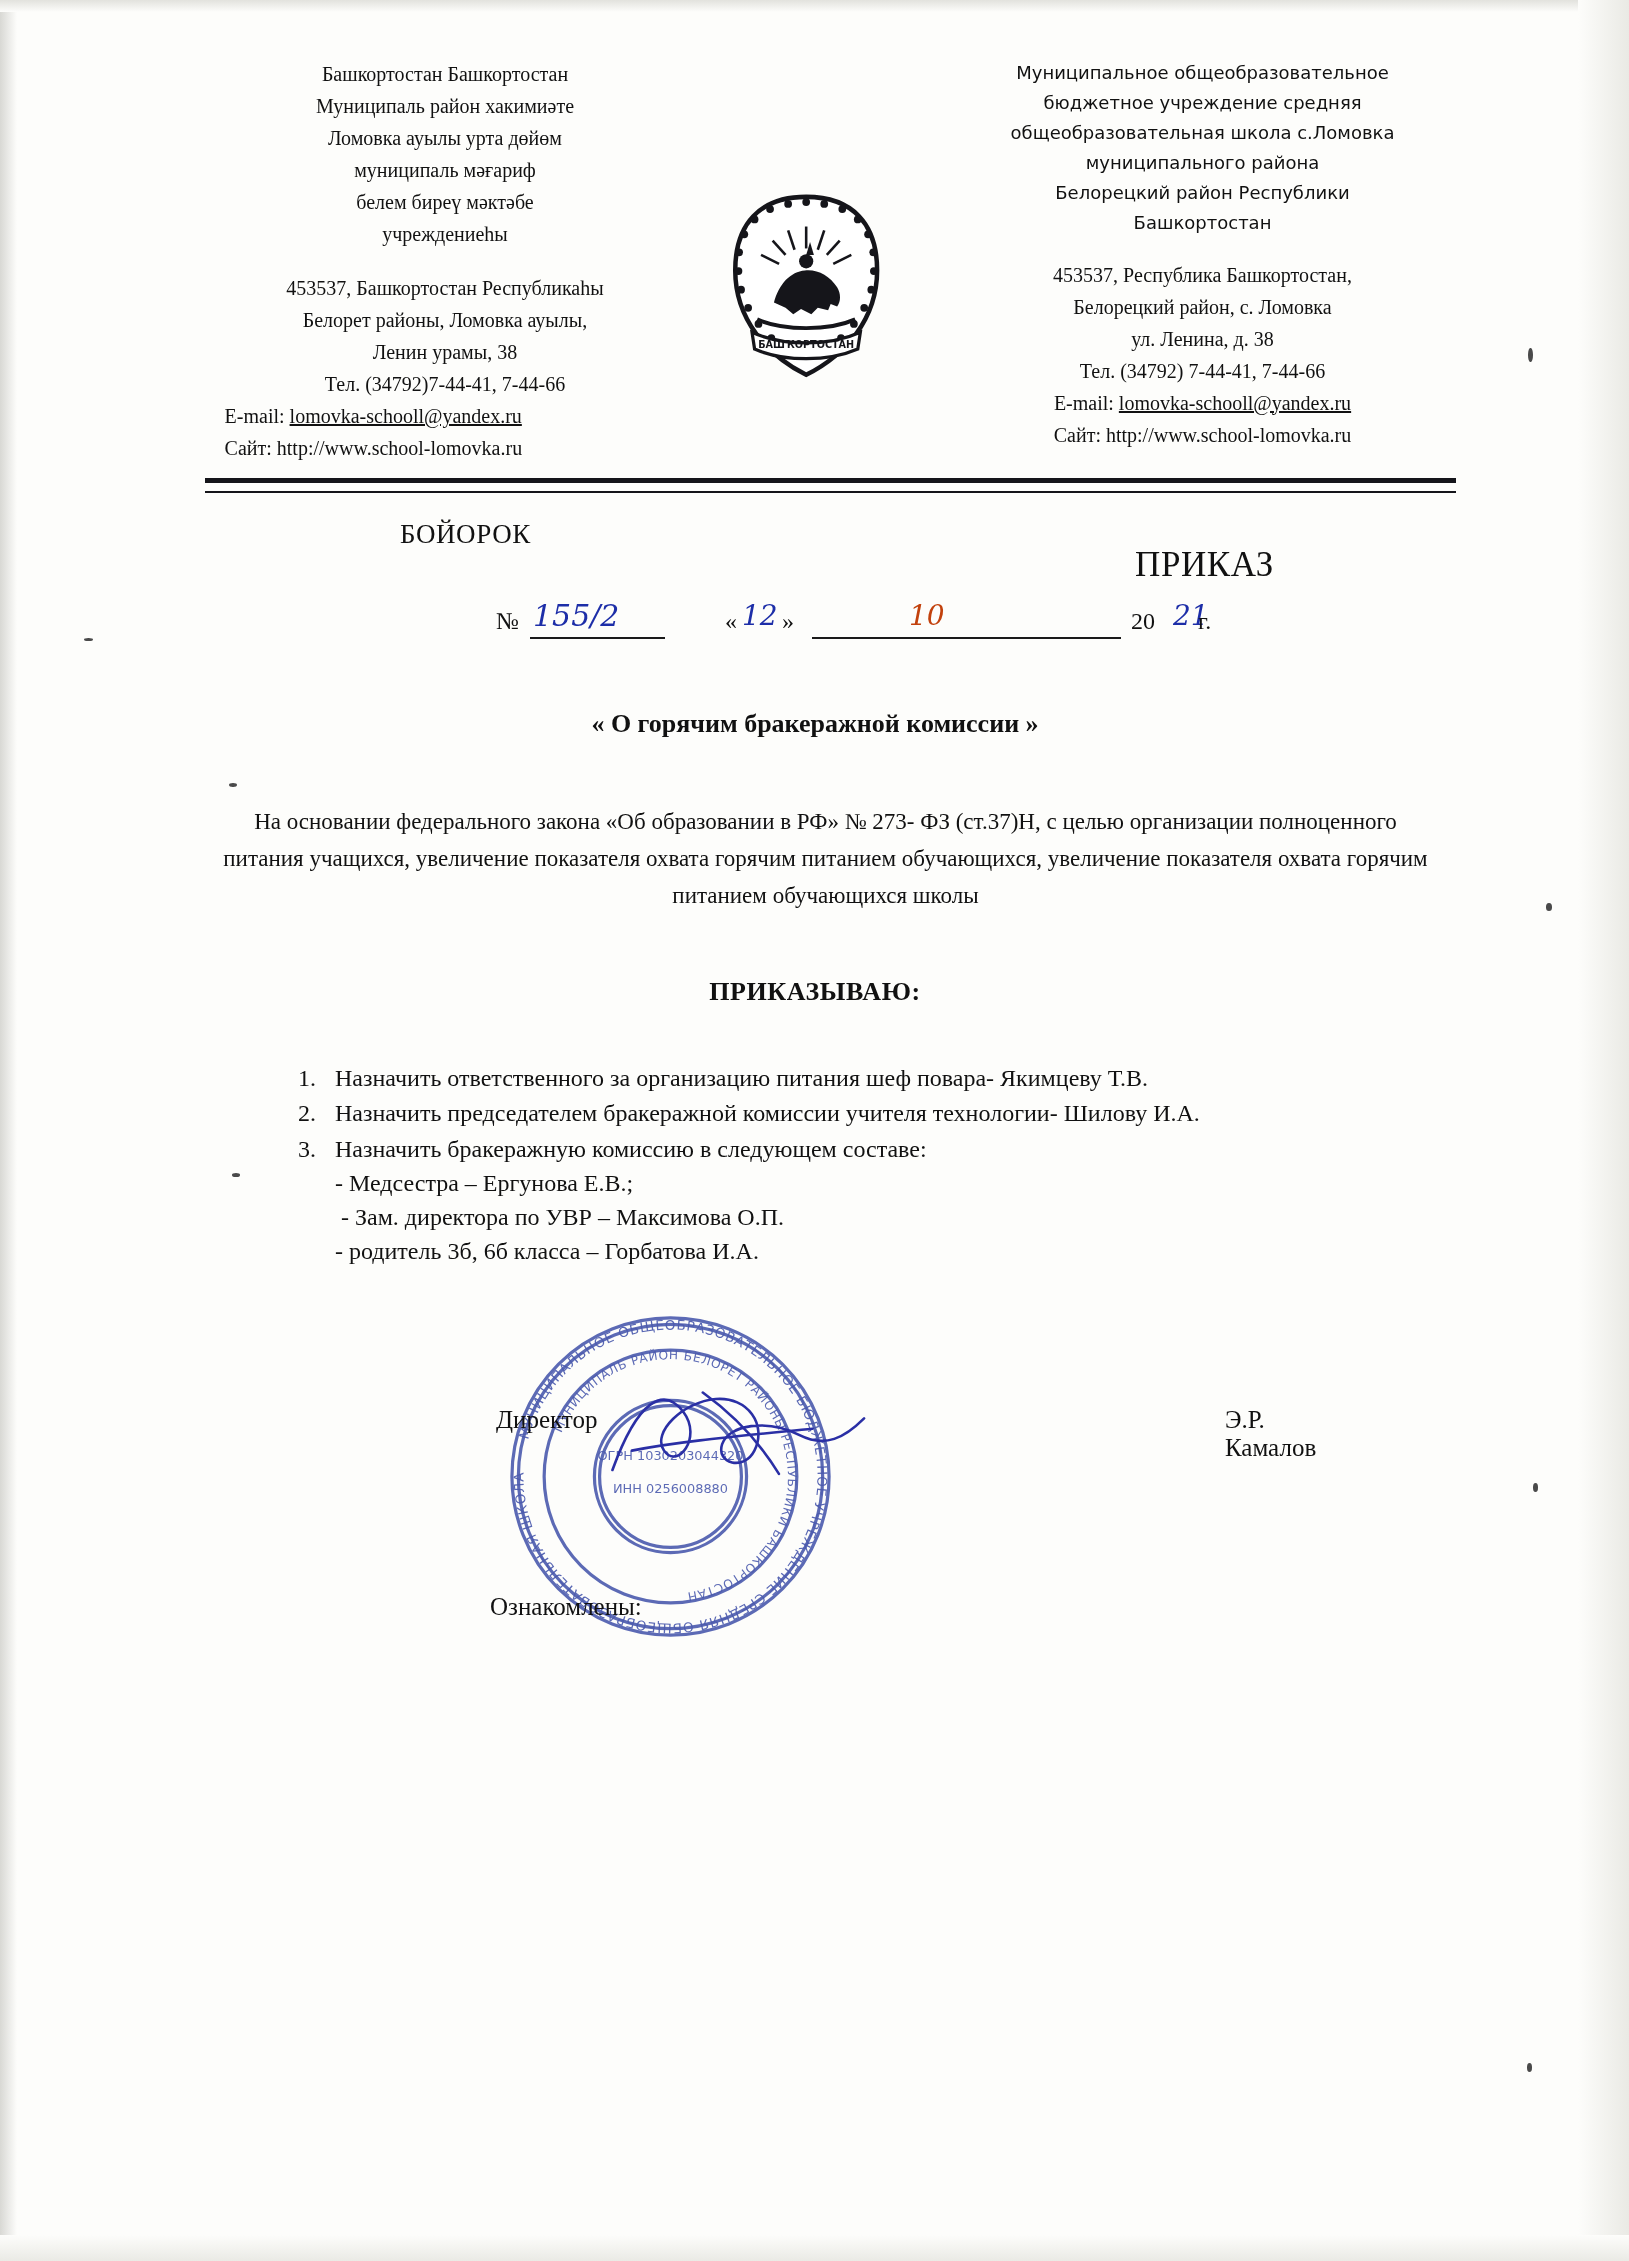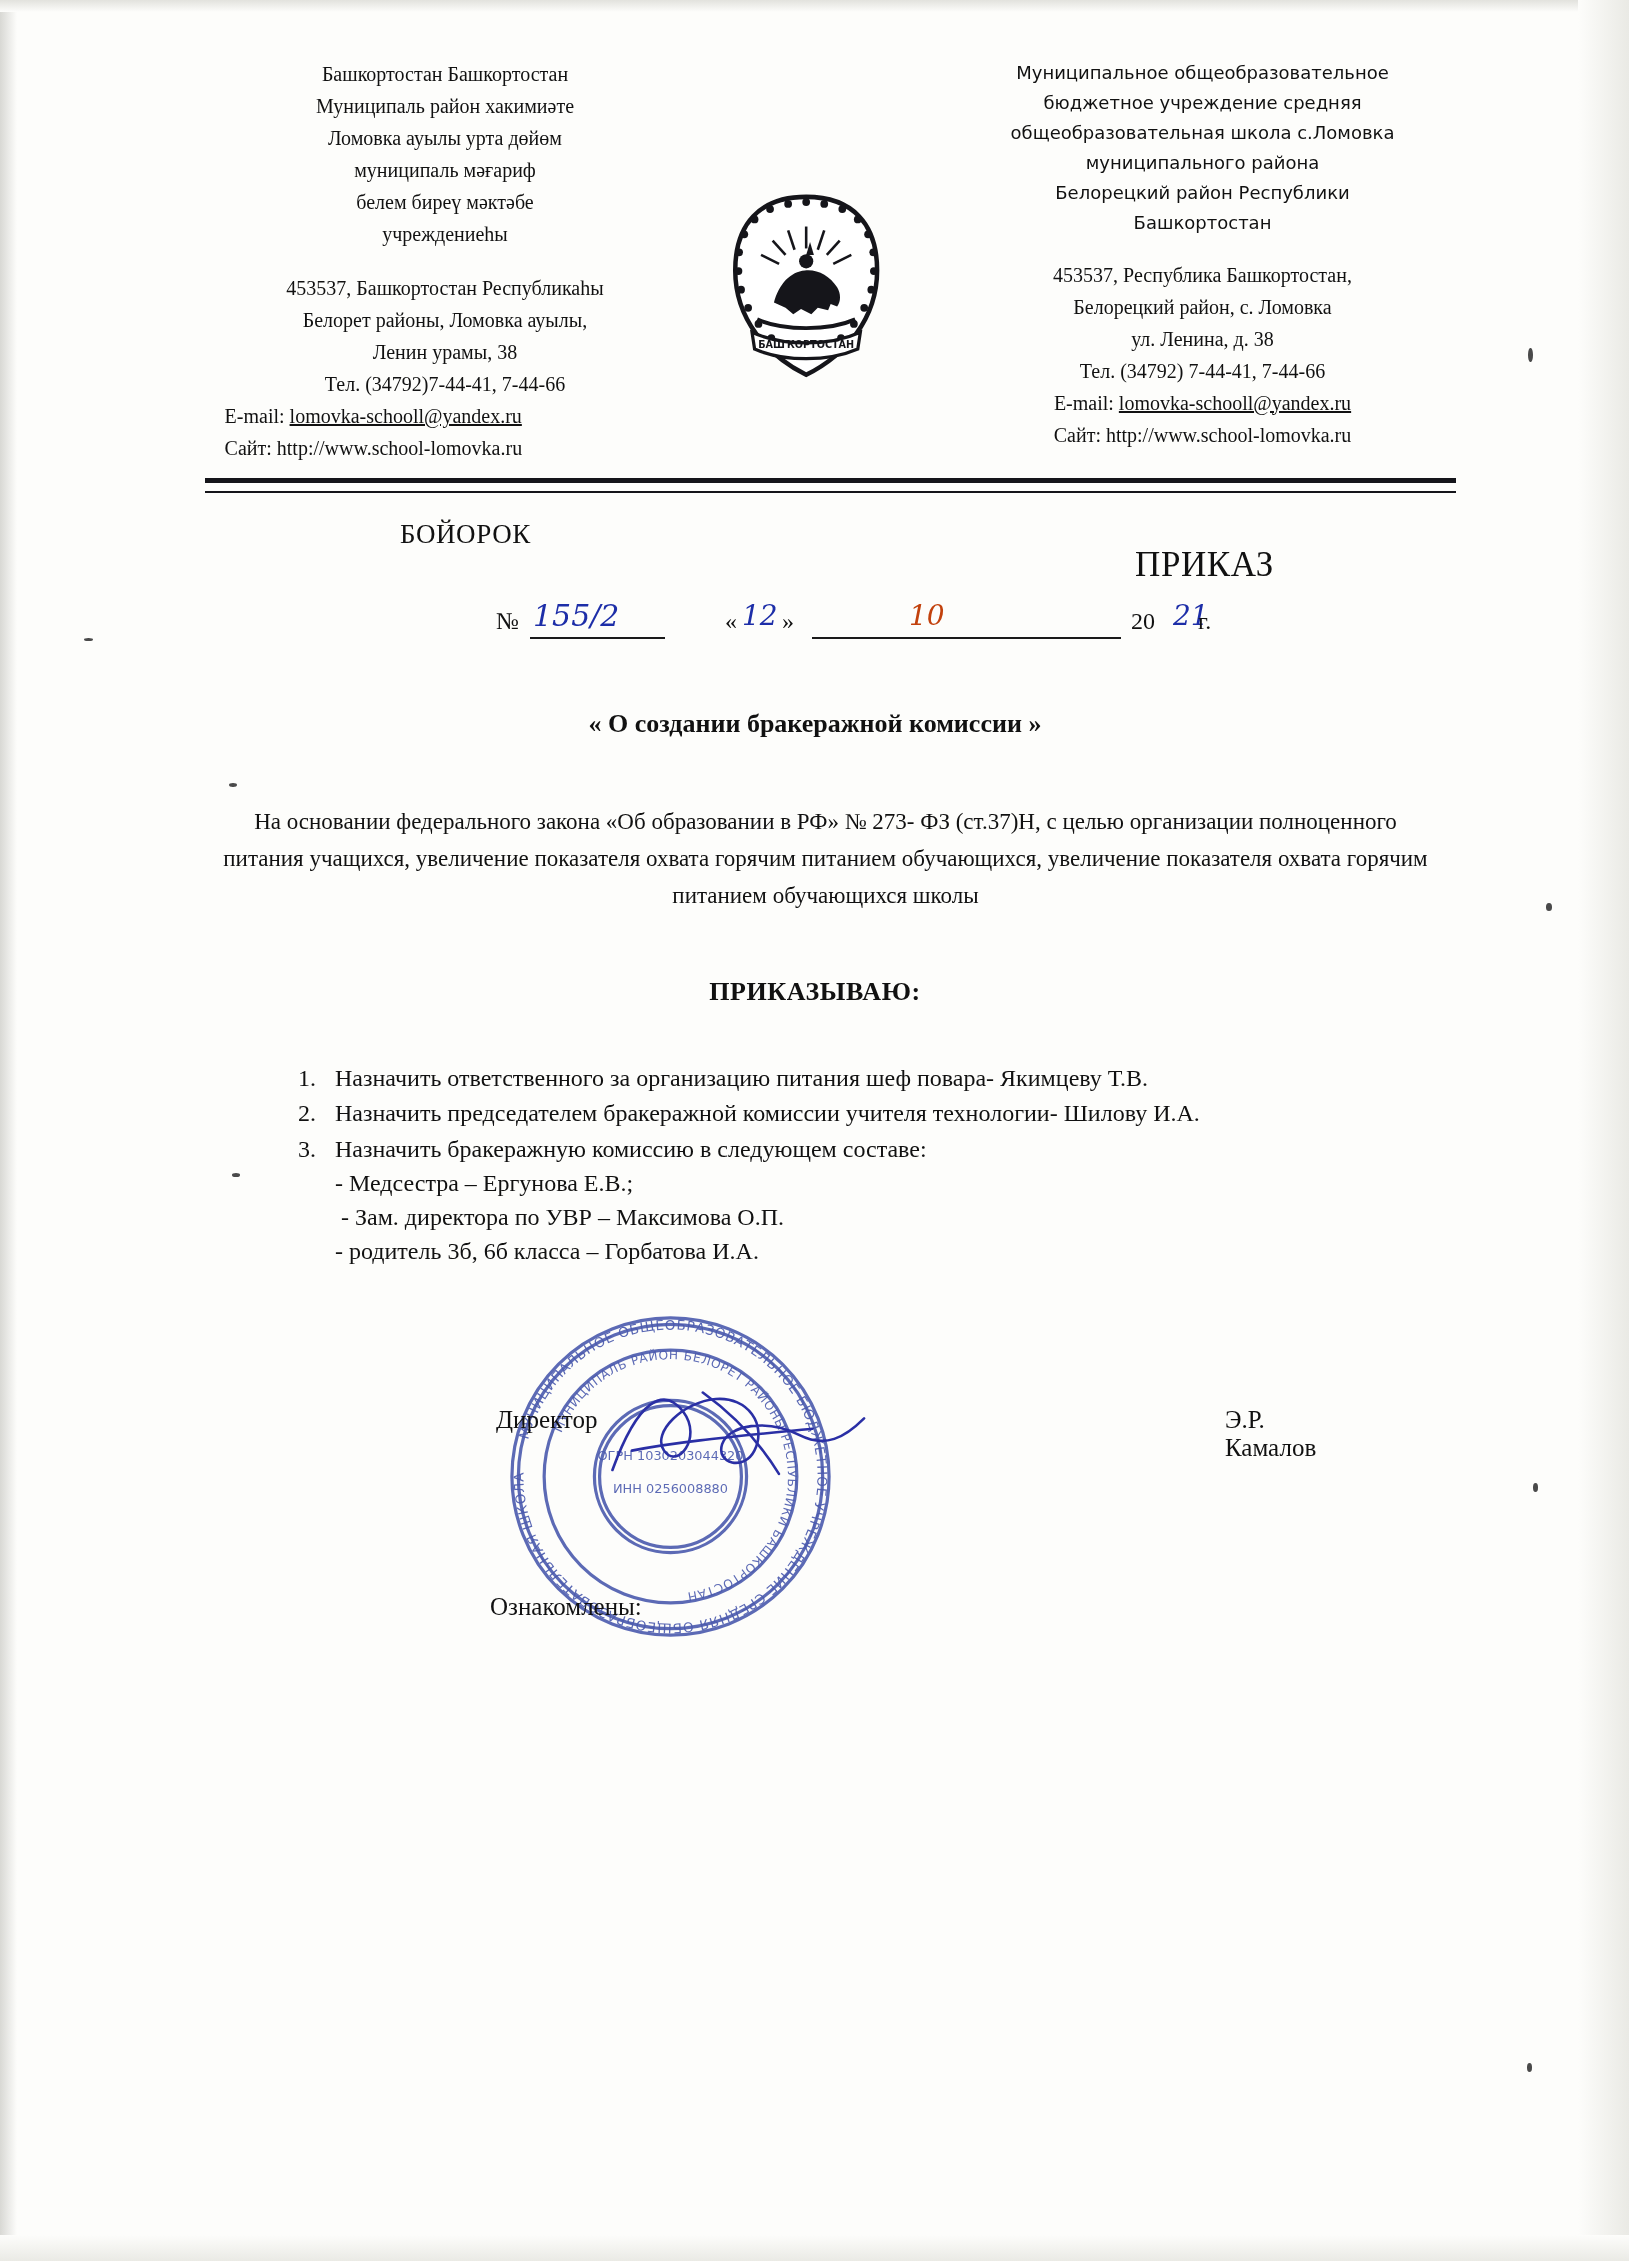--- a/index.html
+++ b/index.html
@@ -408,21 +408,21 @@
     <span class="hand-day">12</span>
     <span class="lbl-q2">»</span>
     <span class="line-date"></span>
     <span class="hand-month">10</span>
 
     <span class="lbl-year">20</span>
     <span class="hand-year">21</span>
     <span class="lbl-g">г.</span>
   </div>
 
-  <div class="subject">« О создании бракеражной комиссии »</div>
+  <div class="subject">« О горячим бракеражной комиссии »</div>
 
   <div class="preamble">На основании федерального закона «Об образовании в РФ» № 273- ФЗ (ст.37)Н, с целью организации полноценного питания учащихся, увеличение показателя охвата горячим питанием обучающихся, увеличение показателя охвата горячим питанием обучающихся школы</div>
 
   <div class="order-word">ПРИКАЗЫВАЮ:</div>
 
   <div class="items">
     <div class="item">
       <span class="num">1.</span>
       <div class="body">Назначить ответственного за организацию питания шеф повара-  Якимцеву Т.В.</div>
     </div>

